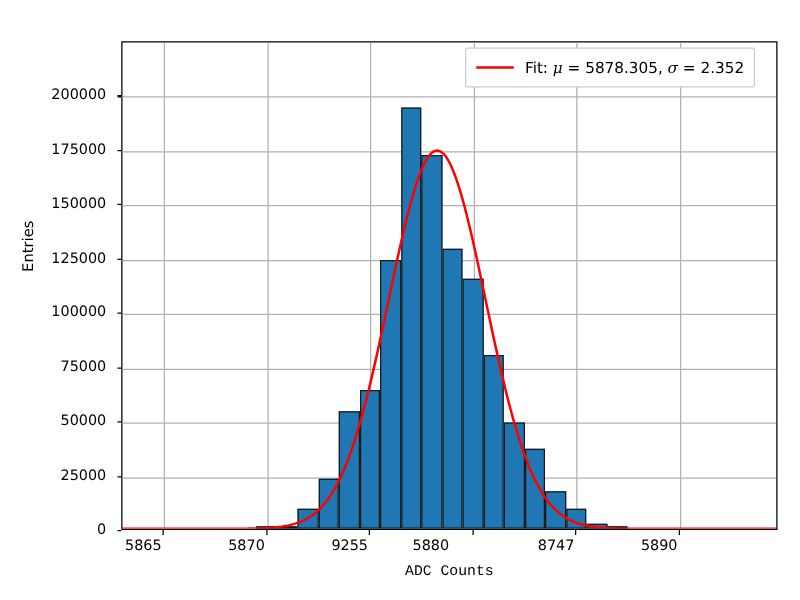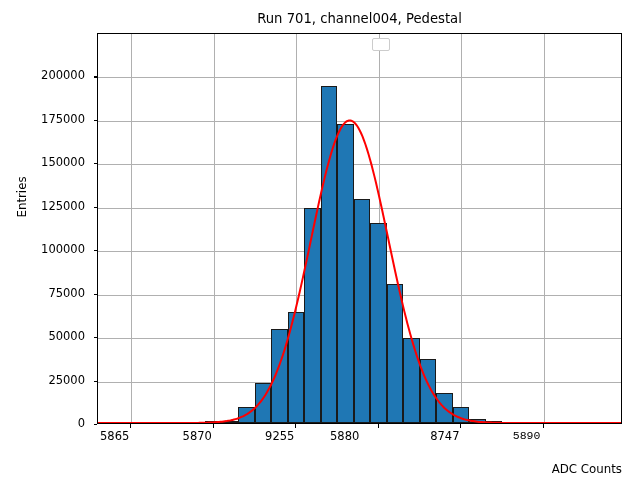--- a/index.html
+++ b/index.html
@@ -40,22 +40,22 @@
 
   
   .ytick-mark{position:absolute;width:3.5px;height:1.1px;background:#000;left:93.5px;}
   .ytick-label{position:absolute;right:555px;text-align:right;font-size:11.5px;color:#000;
                white-space:nowrap;width:120px;}
   .xtick-mark{position:absolute;height:3.5px;width:1.1px;background:#000;top:424px;}
   .xtick-label{position:absolute;top:429px;text-align:left;font-size:11.5px;color:#000;
                white-space:nowrap;width:60px;}
 
   #xlabel{
-    position:absolute;left:97px;top:462px;width:525px;text-align:right;
-    font-size:11.8px;color:#000;
+    position:absolute;left:97px;top:450px;width:525px;text-align:center;
+    font-size:11.8px;color:#000;font-family:Liberation Mono, monospace;
   }
   #ylabel{
     position:absolute;left:-38px;top:190px;width:120px;text-align:center;
     font-size:11.8px;color:#000;
     transform:rotate(-90deg);transform-origin:center center;
   }
 
   
   #legend{
     position:absolute;left:372px;top:38px;
@@ -72,21 +72,20 @@
     width:30px;height:0;border-top:2px solid #ff0000;margin-right:9px;flex:none;
   }
   .legend-text{font-size:12.2px;color:#000;white-space:nowrap;}
   .legend-text i{font-family:"DejaVu Serif","Liberation Serif",serif;font-style:italic;}
 </style>
 </head>
 <body>
 
 <div id="figure">
 
-  <div id="chart-title">Run 701, channel004, Pedestal</div>
 
   <div id="plot-area">
     <div id="inner">
       <div id="gridlines">
           <div class="gridline-h" style="top: 347.556px;"></div>
           <div class="gridline-h" style="top: 304.111px;"></div>
           <div class="gridline-h" style="top: 260.667px;"></div>
           <div class="gridline-h" style="top: 217.222px;"></div>
           <div class="gridline-h" style="top: 173.778px;"></div>
           <div class="gridline-h" style="top: 130.333px;"></div>
@@ -148,22 +147,26 @@
       <div class="xtick-label" style="left: 100.019px;">5865</div>
       <div class="xtick-mark" style="left: 212.566px;"></div>
       <div class="xtick-label" style="left: 182.566px;">5870</div>
       <div class="xtick-mark" style="left: 295.113px;"></div>
       <div class="xtick-label" style="left: 265.113px;">9255</div>
       <div class="xtick-mark" style="left: 377.66px;"></div>
       <div class="xtick-label" style="left: 330px;">5880</div>
       <div class="xtick-mark" style="left: 460.208px;"></div>
       <div class="xtick-label" style="left: 430.208px;">8747</div>
       <div class="xtick-mark" style="left: 542.755px;"></div>
-      <div class="xtick-label" style="left: 512.755px; font-family: Liberation Mono, monospace;">5890</div>
+      <div class="xtick-label" style="left: 512.755px;">5890</div>
     </div>
 
   <div id="xlabel">ADC Counts</div>
   <div id="ylabel">Entries</div>
 
   <div id="legend">
+    <div class="legend-row">
+      <span class="legend-swatch-line"></span>
+      <span class="legend-text"><span>Fit: </span><i>μ</i><span> = 5878.305, </span><i>σ</i><span> = 2.352</span></span>
+    </div>
   </div>
 
 </div>
 
 </body></html>

